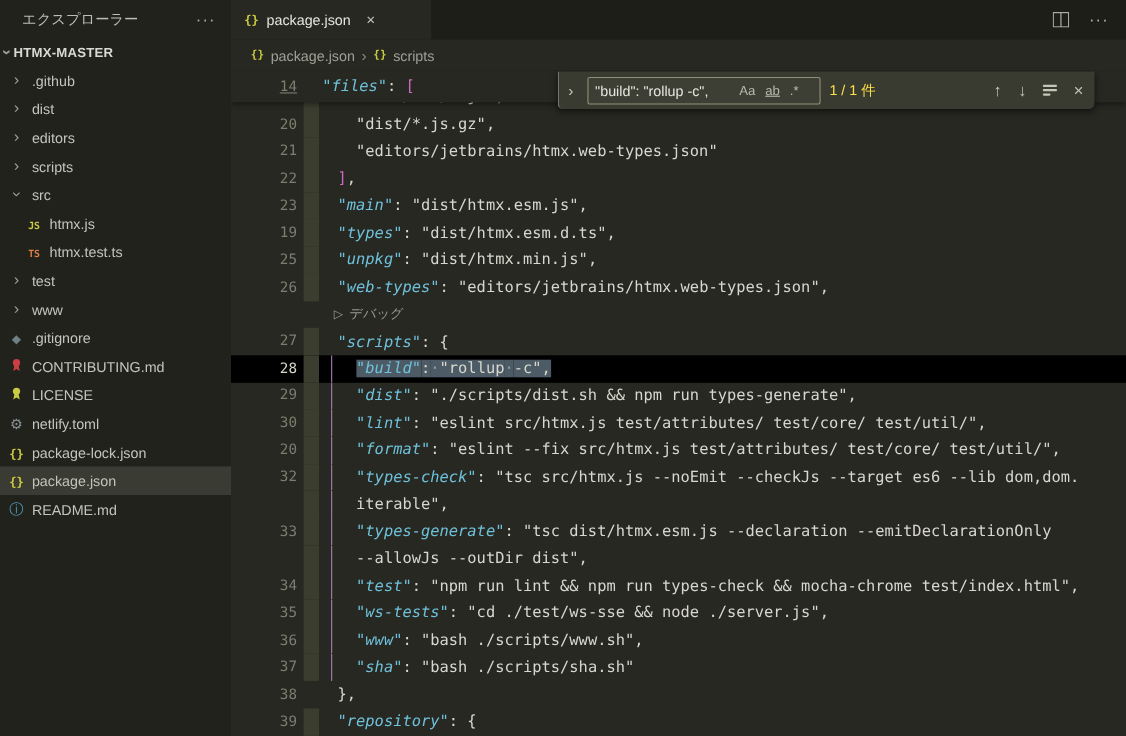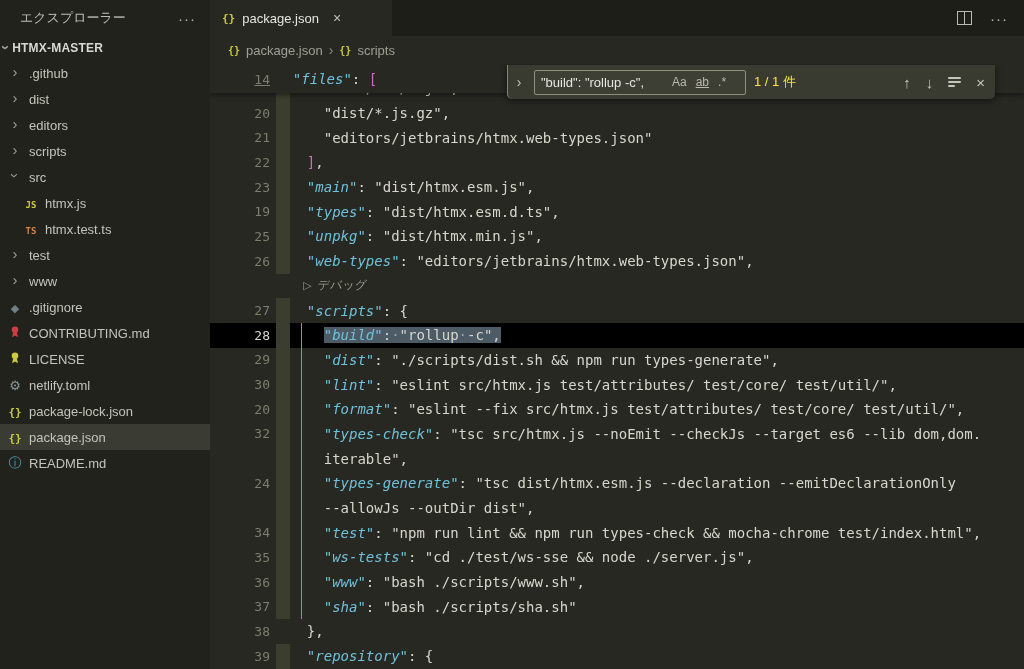--- a/index.html
+++ b/index.html
@@ -301,21 +301,21 @@
             <div class="strip on"></div>
             <div class="code" style="padding-left:4ch"><div class="guide"></div><span class="seg-k">"types-check"</span><span class="seg-p">: </span><span class="seg-s">"tsc src/htmx.js --noEmit --checkJs --target es6 --lib dom,dom.</span></div>
           </div>
           <div class="row">
             <div class="num"></div>
             <div class="gap"></div>
             <div class="strip on"></div>
             <div class="code" style="padding-left:4ch"><div class="guide"></div><span class="seg-s">iterable",</span></div>
           </div>
           <div class="row">
-            <div class="num">24</div>
+            <div class="num">33</div>
             <div class="gap"></div>
             <div class="strip on"></div>
             <div class="code" style="padding-left:4ch"><div class="guide"></div><span class="seg-k">"types-generate"</span><span class="seg-p">: </span><span class="seg-s">"tsc dist/htmx.esm.js --declaration --emitDeclarationOnly</span></div>
           </div>
           <div class="row">
             <div class="num"></div>
             <div class="gap"></div>
             <div class="strip on"></div>
             <div class="code" style="padding-left:4ch"><div class="guide"></div><span class="seg-s">--allowJs --outDir dist",</span></div>
           </div>

